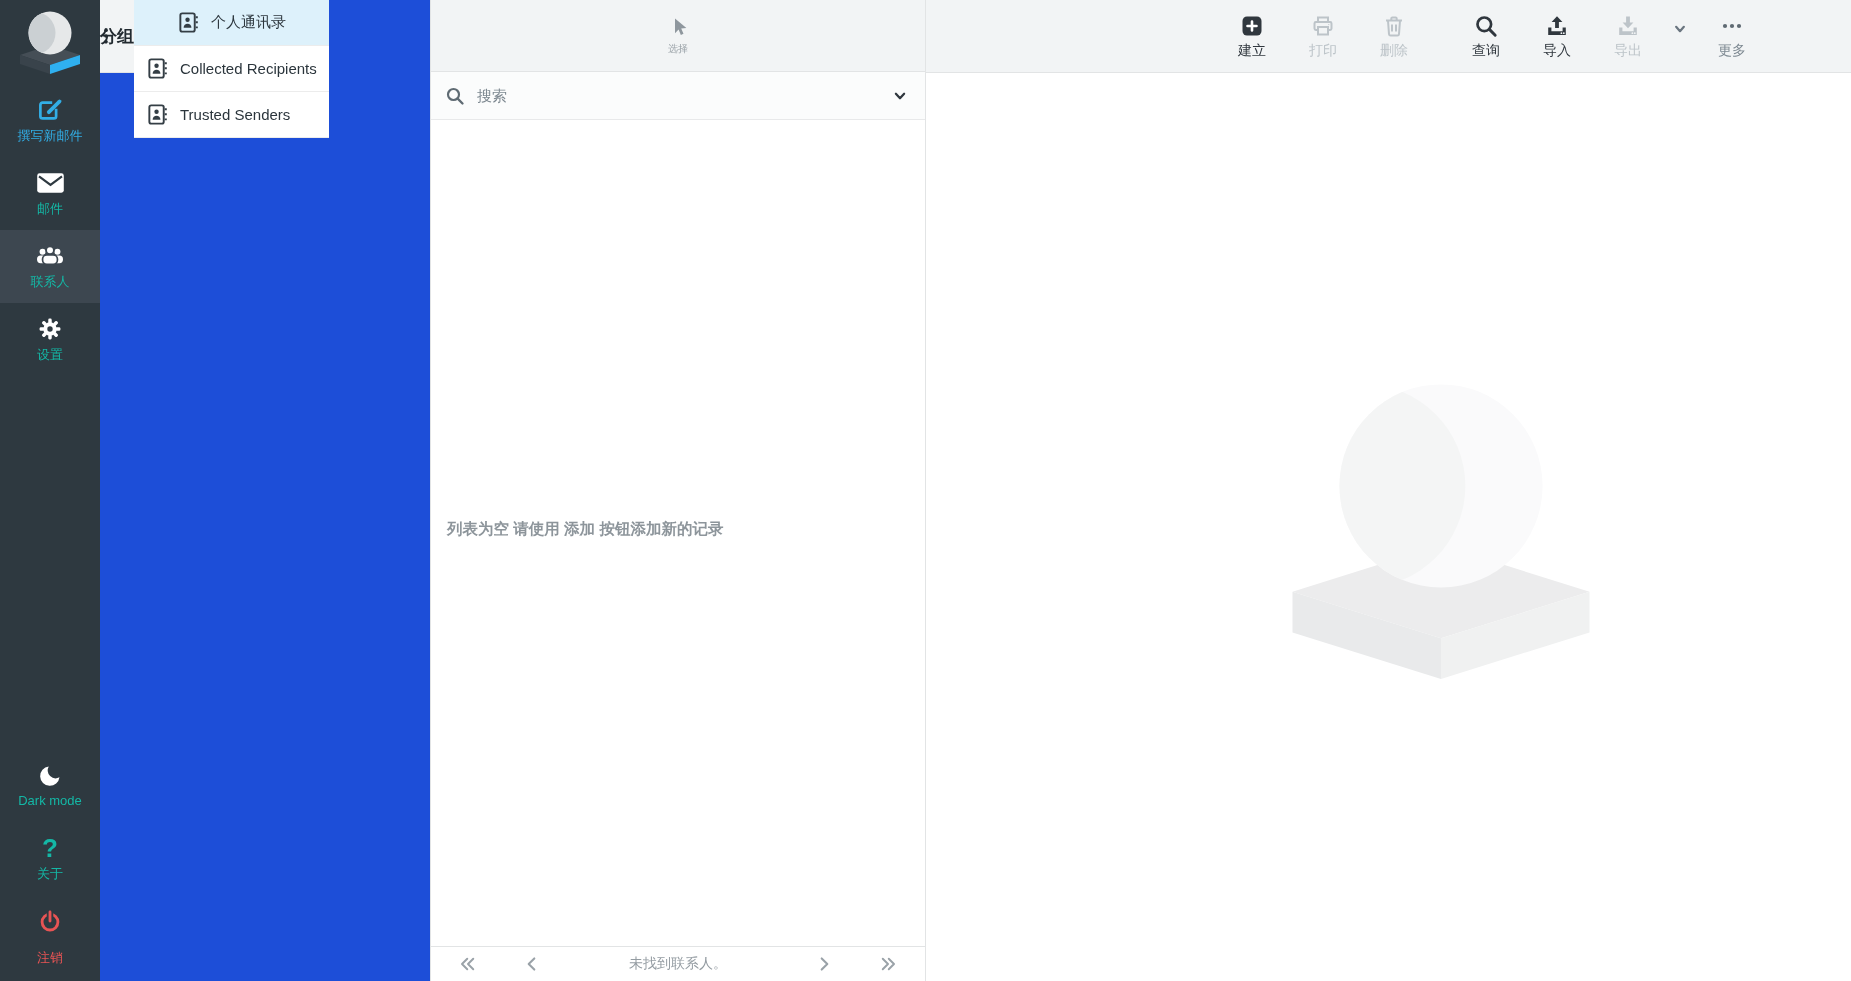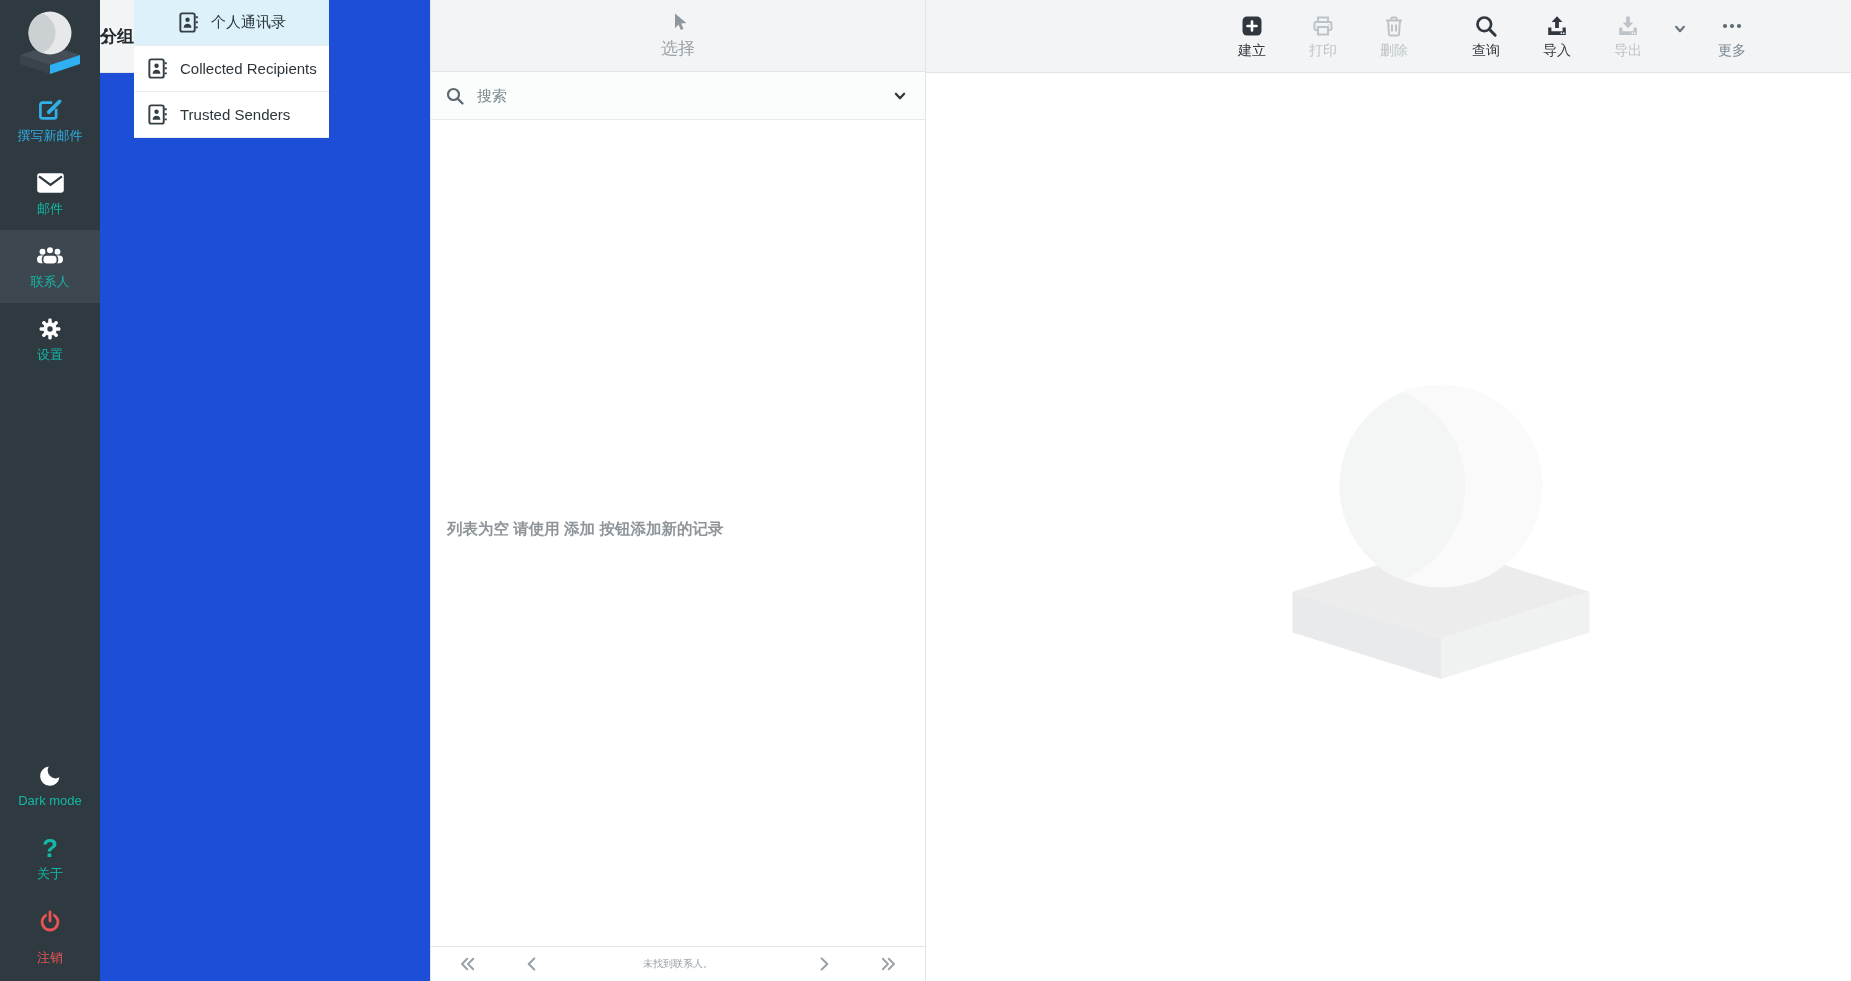--- a/index.html
+++ b/index.html
@@ -24,31 +24,31 @@
   .col2{width:330px;flex-shrink:0;border-right:1px solid var(--border);display:flex;flex-direction:row;background:#1d4ed8;}
   .col2-head{height:72px;display:flex;align-items:center;justify-content:center;position:relative;}
   .col2-title{font-size:17px;font-weight:bold;color:#222a30;margin:0;}
   .kebab-btn{position:absolute;right:12px;top:0;height:72px;display:flex;align-items:center;background:none;border:none;cursor:pointer;padding:0 6px;}
   .groups{list-style:none;margin:0;padding:0;}
   .group-row{height:45px;display:flex;align-items:center;gap:11px;padding:0 12px;border-bottom:1px solid #ececec;font-size:15px;color:#2b353c;cursor:pointer;background:#fff;}
   .group-row.selected{background:var(--selection);justify-content:center;}
 
   
   .col3{width:494px;flex-shrink:0;border-right:1px solid var(--border);display:flex;flex-direction:column;background:#fff;}
-  .col3-head{height:72px;display:flex;flex-direction:column;align-items:center;justify-content:center;gap:3px;color:var(--muted);font-size:17px;cursor:default;border:none;background:var(--band);border-bottom:1px solid var(--border);}
+  .col3-head{height:72px;display:flex;flex-direction:column;align-items:center;justify-content:center;gap:3px;color:var(--muted);font-size:10px;cursor:default;border:none;background:var(--band);border-bottom:1px solid var(--border);}
   .search-row{height:47px;display:flex;align-items:center;gap:10px;padding:0 14px;border-bottom:1px solid #e8e9ea;background:#fbfcfc;justify-content:center;}
   .search-row input{flex:1;border:none;outline:none;background:transparent;font-size:15px;color:#3a444b;font-family:inherit;}
   .search-row input::placeholder{color:#7d8890;opacity:1;}
   .srch-dd{background:none;border:none;cursor:pointer;padding:2px;display:flex;align-items:center;color:var(--ink);}
   .list-area{flex:1;position:relative;background:#fff;}
   .empty-msg{position:absolute;top:49.5%;left:16px;width:100%;transform:translateY(-50%);text-align:left;font-weight:bold;font-size:15.5px;color:#8d959b;}
   .pager{height:34px;border-top:1px solid var(--border);display:flex;align-items:center;padding:0 24px;background:#fff;color:var(--muted);}
   .pager button{background:none;border:none;padding:2px 4px;color:var(--muted);cursor:default;display:flex;align-items:center;}
   .pg-left,.pg-right{display:flex;gap:40px;align-items:center;}
-  .pg-status{flex:1;text-align:center;font-size:10px;color:#949ca2;}
+  .pg-status{flex:1;text-align:center;font-size:14px;color:#949ca2;}
 
   
   .main{flex:1;display:flex;flex-direction:column;position:relative;background:#fff;}
   .toolbar{height:72px;display:flex;align-items:center;justify-content:flex-end;padding-right:92px;gap:17px;flex-shrink:0;}
   .tb{width:54px;background:none;border:none;display:flex;flex-direction:column;align-items:center;gap:3px;font-size:14px;font-family:inherit;color:var(--ink);cursor:pointer;padding:0;}
   .tb .tb-ic{height:26px;display:flex;align-items:center;justify-content:center;}
   .tb.disabled{color:var(--disabled);cursor:default;}
   .tb.search-btn{margin-left:21px;}
   .tb.more{color:#5f6a72;}
   .tb.more .tb-lb{color:#7d8891;}

